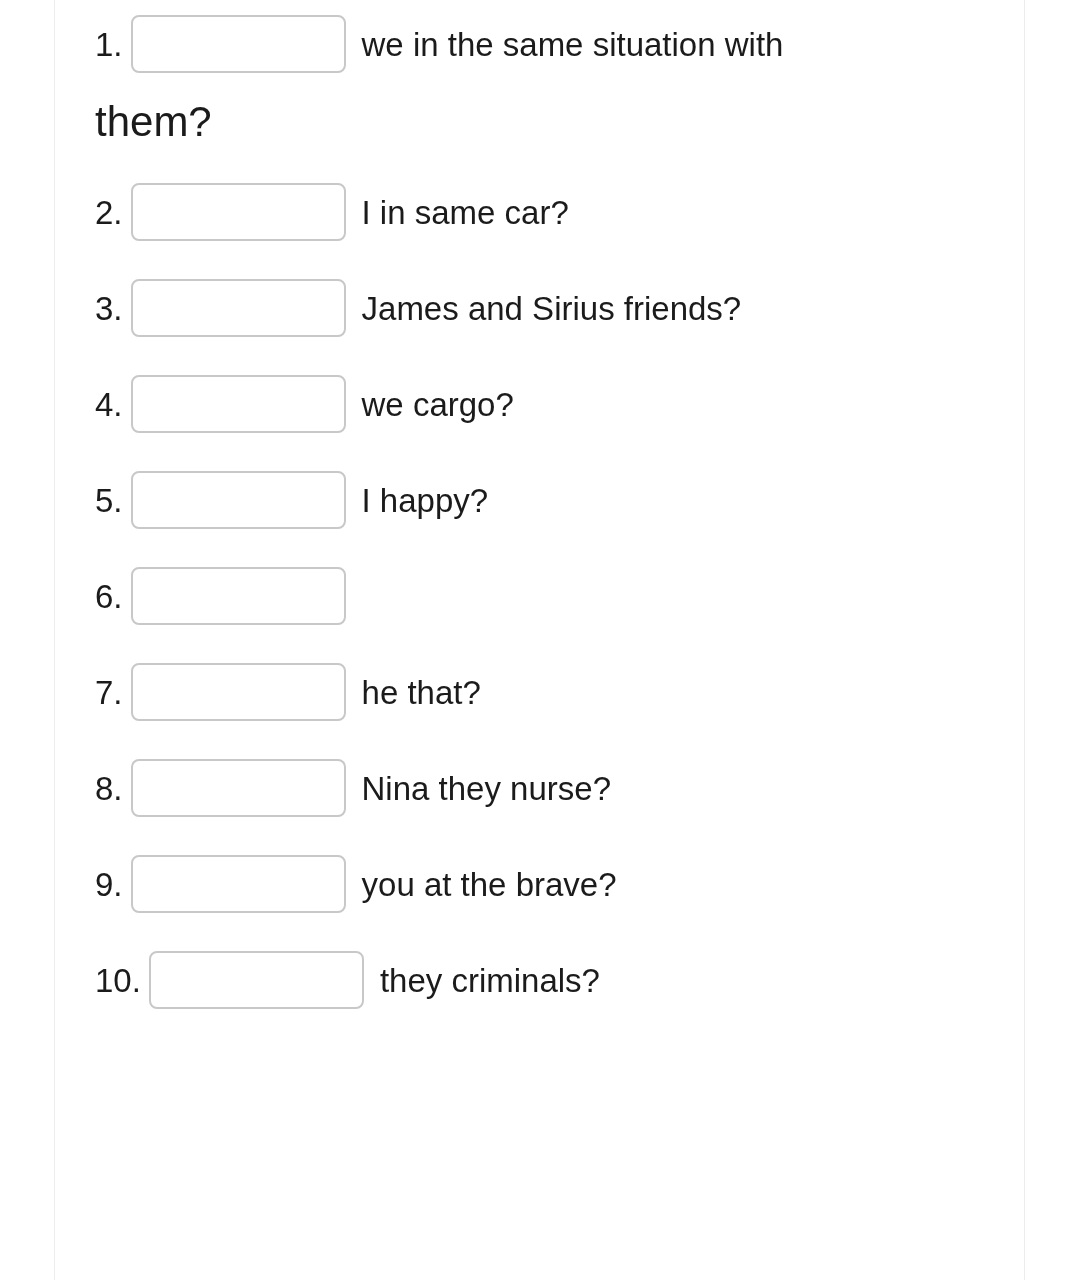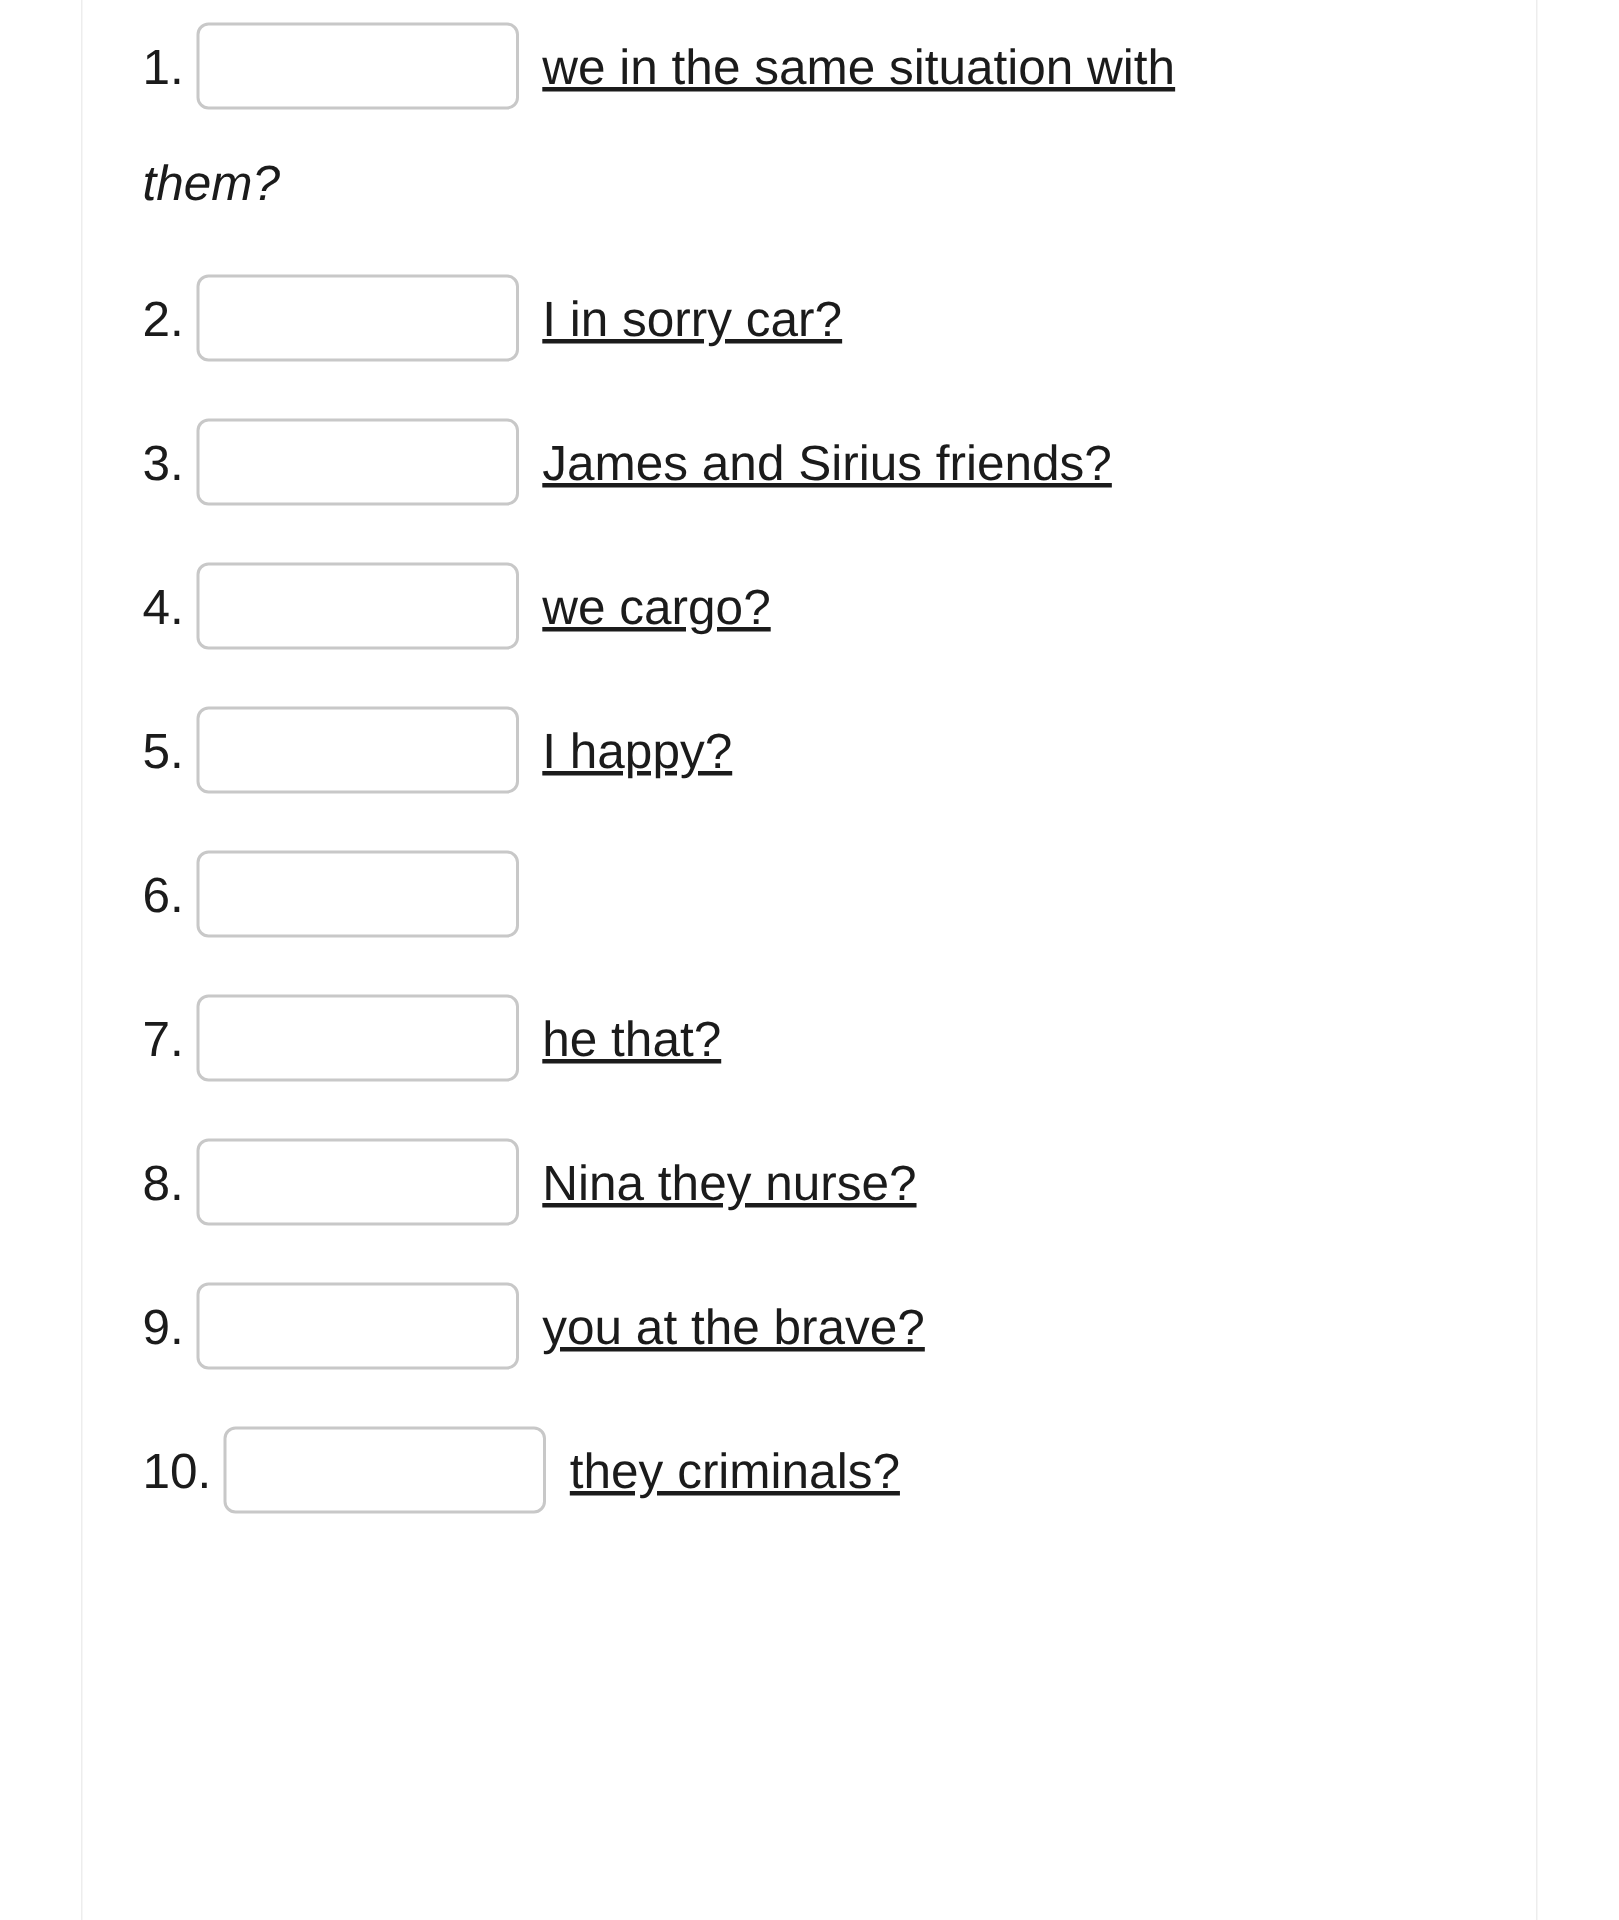--- a/index.html
+++ b/index.html
@@ -69,29 +69,27 @@
     flex: 0 0 auto;
     margin-top: 1px;
   }
 
   .text {
     font-size: 33px;
     line-height: 62px;
     padding-left: 16px;
     flex: 1 1 auto;
     min-width: 0;
-    text-decoration: underline;
   }
   .wrap-tail {
     flex: 1 0 100%;
-    font-size: 33px;
+    font-size: 42px;
     line-height: 60px;
     padding-left: 0;
     margin-top: 16px;
-    font-style: italic;
   }
 </style>
 </head>
 <body>
 
 <div class="page">
 
   <div class="rule left"></div>
   <div class="rule right"></div>
 
@@ -100,21 +98,21 @@
     <div class="item">
       <span class="num">1.</span>
       <input class="blank" type="text" placeholder="" style="">
       <span class="text">we in the same situation with</span>
       <span class="wrap-tail">them?</span>
     </div>
 
     <div class="item">
       <span class="num">2.</span>
       <input class="blank" type="text" placeholder="" style="">
-      <span class="text">I in sorry car?</span>
+      <span class="text">I in same car?</span>
     </div>
 
     <div class="item">
       <span class="num">3.</span>
       <input class="blank" type="text" placeholder="" style="">
       <span class="text">James and Sirius friends?</span>
     </div>
 
     <div class="item">
       <span class="num">4.</span>

